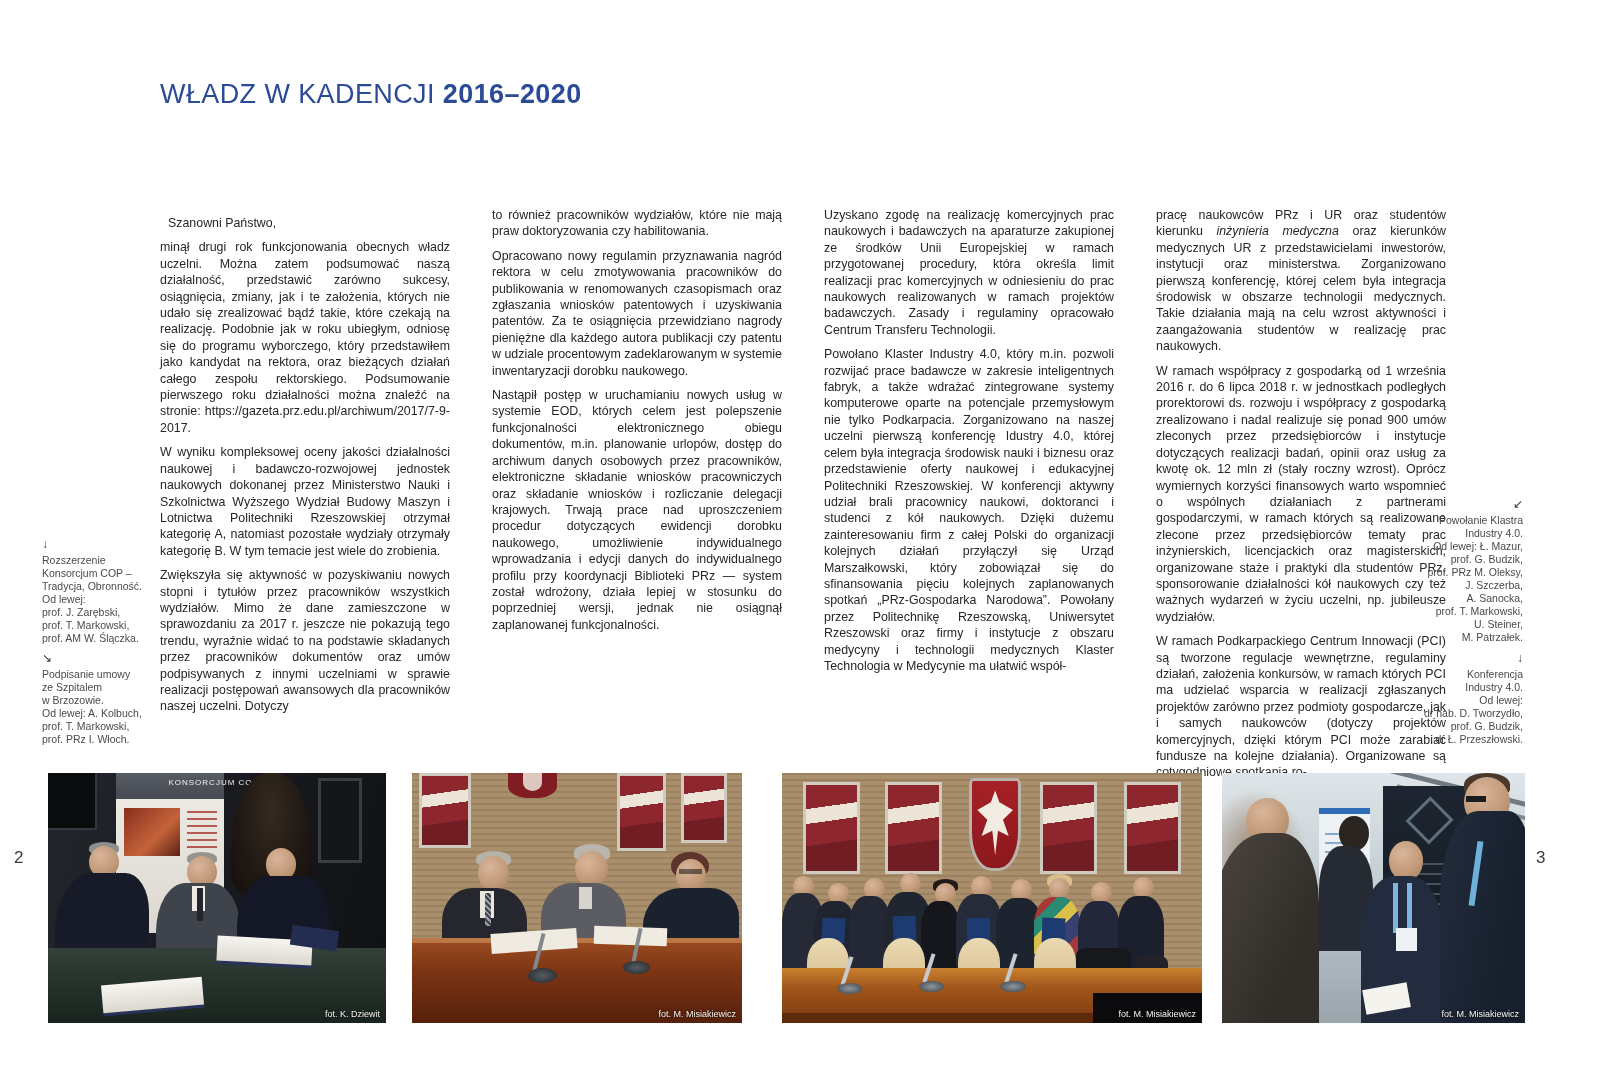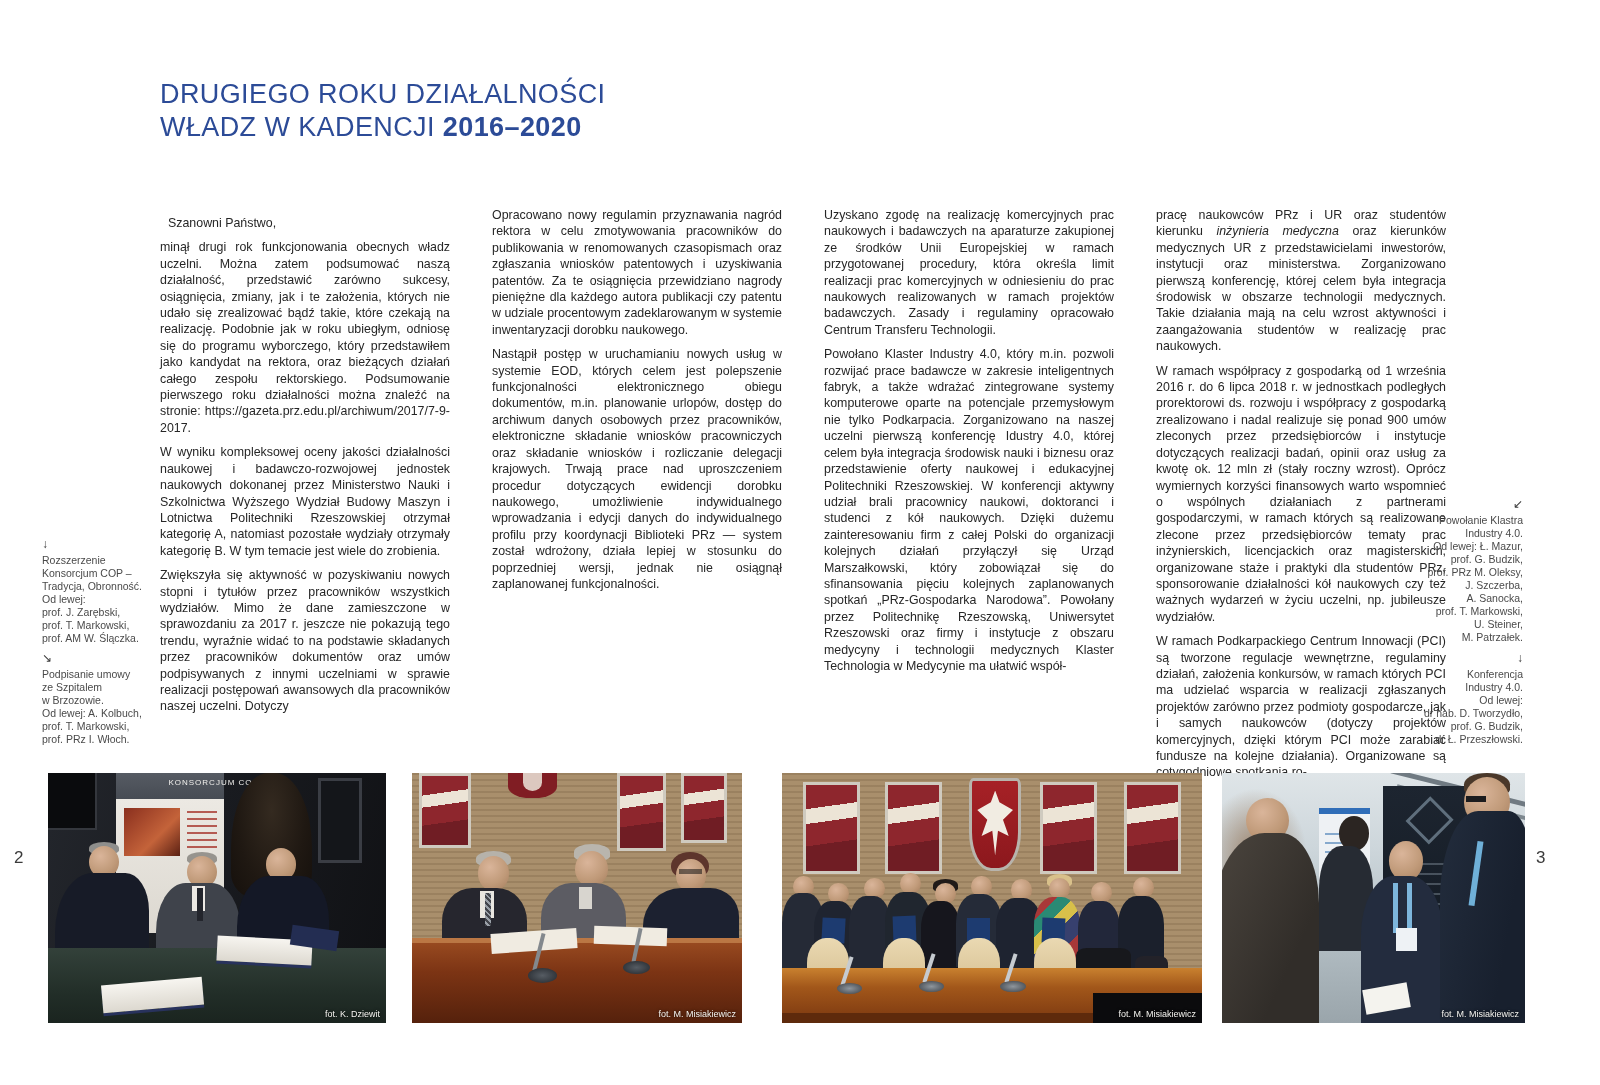--- a/index.html
+++ b/index.html
@@ -56,32 +56,32 @@
 </style>
 </head>
 <body>
 
 <div class="page">
 
   <div class="pnum l">2</div>
   <div class="pnum r">3</div>
 
   <div class="hdr">
-    <div class="l">DRUGIEGO ROKU DZIAŁALNOŚCI</div>
     <div class="l"><span>WŁADZ W KADENCJI </span><span class="b">2016–2020</span></div>
   </div>
 
   <div class="col c1">
     <p class="salut">Szanowni Państwo,</p>
     <p>minął drugi rok funkcjonowania obecnych władz uczelni. Można zatem podsumować naszą działalność, przedstawić zarówno sukcesy, osiągnięcia, zmiany, jak i te założenia, których nie udało się zrealizować bądź takie, które czekają na realizację. Podobnie jak w roku ubiegłym, odniosę się do programu wyborczego, który przedstawiłem jako kandydat na rektora, oraz bieżących działań całego zespołu rektorskiego. Podsumowanie pierwszego roku działalności można znaleźć na stronie: https://gazeta.prz.edu.pl/archiwum/2017/7-9-2017.</p>
     <p>W wyniku kompleksowej oceny jakości działalności naukowej i badawczo-rozwojowej jednostek naukowych dokonanej przez Ministerstwo Nauki i Szkolnictwa Wyższego Wydział Budowy Maszyn i Lotnictwa Politechniki Rzeszowskiej otrzymał kategorię A, natomiast pozostałe wydziały otrzymały kategorię B. W tym temacie jest wiele do zrobienia.</p>
     <p>Zwiększyła się aktywność w pozyskiwaniu nowych stopni i tytułów przez pracowników wszystkich wydziałów. Mimo że dane zamieszczone w sprawozdaniu za 2017 r. jeszcze nie pokazują tego trendu, wyraźnie widać to na podstawie składanych przez pracowników dokumentów oraz umów podpisywanych z innymi uczelniami w sprawie realizacji postępowań awansowych dla pracowników naszej uczelni. Dotyczy</p>
   </div>
 
   <div class="col c2">
+    <p>to również pracowników wydziałów, które nie mają praw doktoryzowania czy habilitowania.</p>
     <p>Opracowano nowy regulamin przyznawania nagród rektora w celu zmotywowania pracowników do publikowania w renomowanych czasopismach oraz zgłaszania wniosków patentowych i uzyskiwania patentów. Za te osiągnięcia przewidziano nagrody pieniężne dla każdego autora publikacji czy patentu w udziale procentowym zadeklarowanym w systemie inwentaryzacji dorobku naukowego.</p>
     <p>Nastąpił postęp w uruchamianiu nowych usług w systemie EOD, których celem jest polepszenie funkcjonalności elektronicznego obiegu dokumentów, m.in. planowanie urlopów, dostęp do archiwum danych osobowych przez pracowników, elektroniczne składanie wniosków pracowniczych oraz składanie wniosków i rozliczanie delegacji krajowych. Trwają prace nad uproszczeniem procedur dotyczących ewidencji dorobku naukowego, umożliwienie indywidualnego wprowadzania i edycji danych do indywidualnego profilu przy koordynacji Biblioteki PRz — system został wdrożony, działa lepiej w stosunku do poprzedniej wersji, jednak nie osiągnął zaplanowanej funkcjonalności.</p>
   </div>
 
   <div class="col c3">
     <p>Uzyskano zgodę na realizację komercyjnych prac naukowych i badawczych na aparaturze zakupionej ze środków Unii Europejskiej w ramach przygotowanej procedury, która określa limit realizacji prac komercyjnych w odniesieniu do prac naukowych realizowanych w ramach projektów badawczych. Zasady i regulaminy opracowało Centrum Transferu Technologii.</p>
     <p>Powołano Klaster Industry 4.0, który m.in. pozwoli rozwijać prace badawcze w zakresie inteligentnych fabryk, a także wdrażać zintegrowane systemy komputerowe oparte na potencjale przemysłowym nie tylko Podkarpacia. Zorganizowano na naszej uczelni pierwszą konferencję Idustry 4.0, której celem była integracja środowisk nauki i biznesu oraz przedstawienie oferty naukowej i edukacyjnej Politechniki Rzeszowskiej. W konferencji aktywny udział brali pracownicy naukowi, doktoranci i studenci z kół naukowych. Dzięki dużemu zainteresowaniu firm z całej Polski do organizacji kolejnych działań przyłączył się Urząd Marszałkowski, który zobowiązał się do sfinansowania pięciu kolejnych zaplanowanych spotkań „PRz-Gospodarka Narodowa”. Powołany przez Politechnikę Rzeszowską, Uniwersytet Rzeszowski oraz firmy i instytucje z obszaru medycyny i technologii medycznych Klaster Technologia w Medycynie ma ułatwić współ-</p>
   </div>
 
   <div class="col c4">

